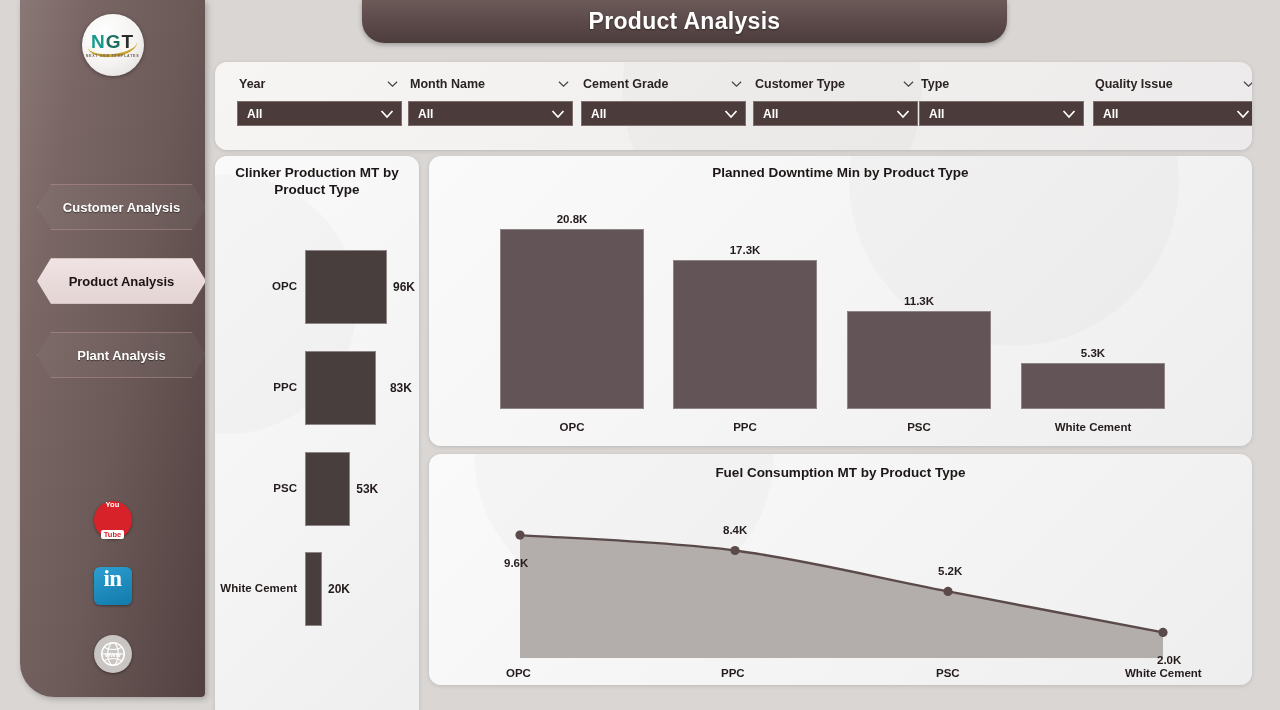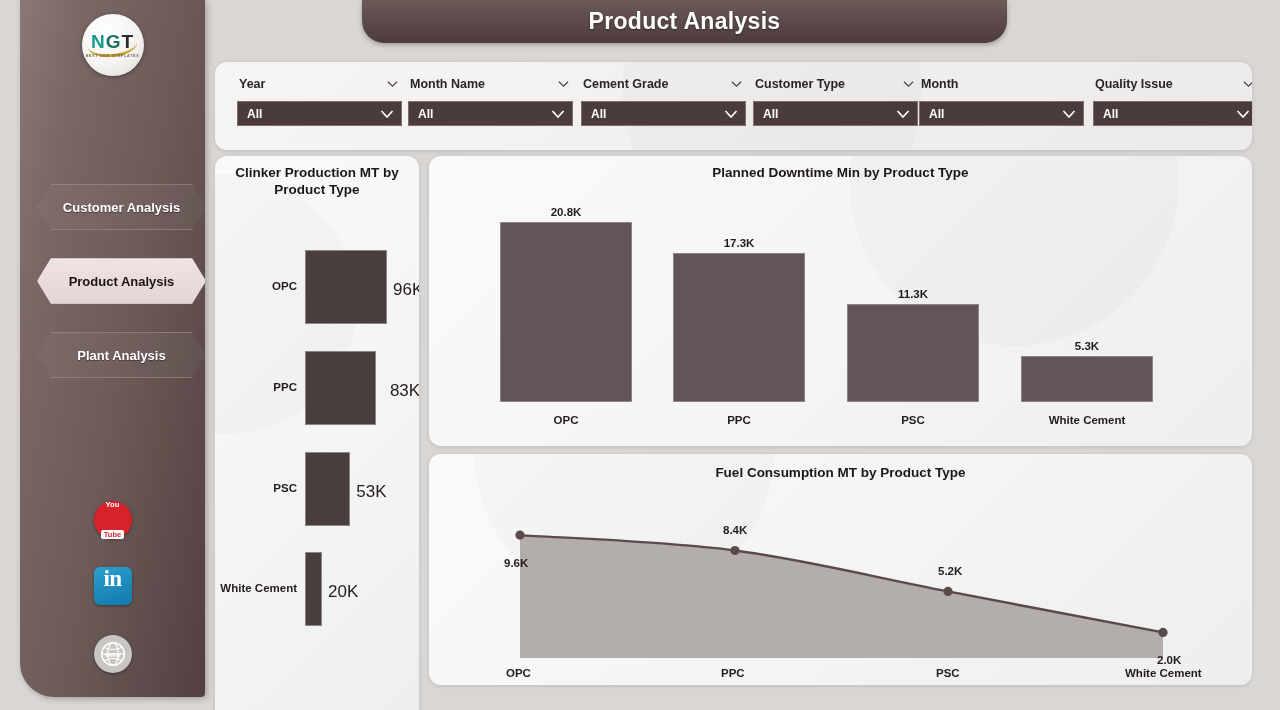--- a/index.html
+++ b/index.html
@@ -243,28 +243,28 @@
   }
   .cl-cat {
     position: absolute;
     font-size: 11.5px; font-weight: bold;
     color: #241c1c;
     text-align: right;
     white-space: nowrap;
   }
   .cl-val {
     position: absolute;
-    font-size: 17px; font-weight: normal;
+    font-size: 12px; font-weight: bold;
     color: #241c1c;
     white-space: nowrap;
   }
 
   
   #dt-plot { position: absolute; left: 0; top: 36px; width: 823px; height: 254px; }
-  .dt-col { position: absolute; bottom: 16px; width: 132px; }
+  .dt-col { position: absolute; bottom: 9px; width: 144px; }
   .dt-bar {
     position: absolute; bottom: 28px; left: 0; right: 0;
     background: #635457;
     border: 1px solid #8d8484;
   }
   .dt-val {
     position: absolute; left: 0; right: 0;
     text-align: center;
     font-size: 11.5px; font-weight: bold;
     color: #241c1c;
@@ -423,21 +423,21 @@
         <span class="chev-lg">
           <svg viewBox="0 0 14 10">
               <path d="M1.5 2 L7 8 L12.5 2" fill="none" stroke="#ffffff" stroke-width="1.7"></path>
             </svg>
         </span>
       </div>
     </div>
 
     <div class="filter" style="left:704px">
       <div class="flabel">
-        <span>Month</span>
+        <span>Type</span>
       </div>
       <div class="fbox">
         <span class="fval">All</span>
         <span class="chev-lg">
           <svg viewBox="0 0 14 10">
               <path d="M1.5 2 L7 8 L12.5 2" fill="none" stroke="#ffffff" stroke-width="1.7"></path>
             </svg>
         </span>
       </div>
     </div>

